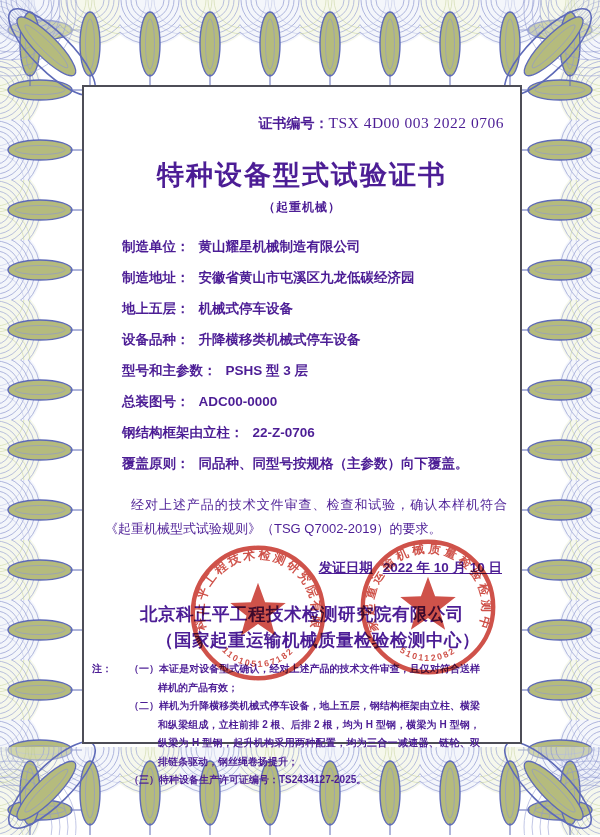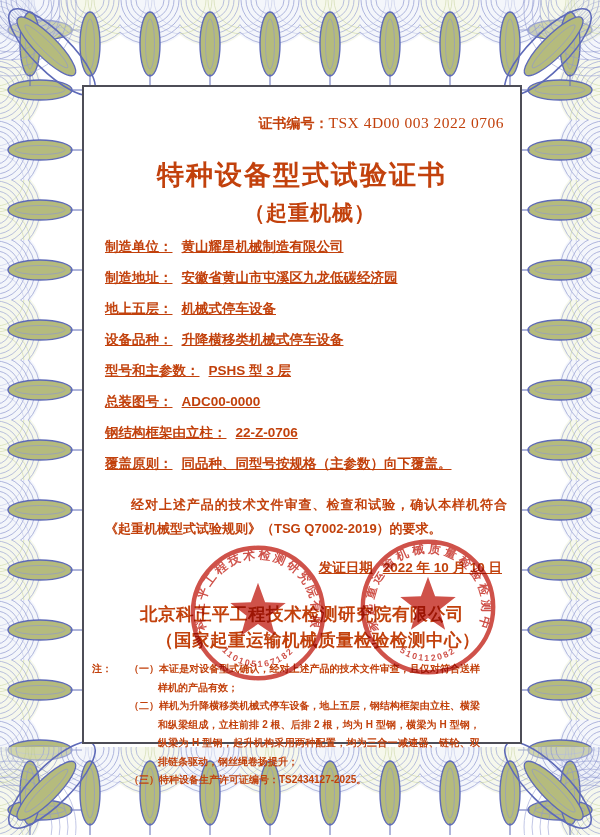--- a/index.html
+++ b/index.html
@@ -2,42 +2,42 @@
 <html><head>
 <meta charset="utf-8">
 <style>
   html,body{margin:0;padding:0;background:#ffffff;}
   .page{
     position:relative;
     width:600px;height:835px;
     background:#ffffff;
     overflow:hidden;
     font-family:"Liberation Sans","DejaVu Sans",sans-serif;
-    color:#c2410c;
+    color:#4c1d95;
   }
   .border-art{position:absolute;left:0;top:0;width:600px;height:837px;}
   .inner-box{
     position:absolute;left:82px;top:85px;width:440px;height:659px;
     background:#ffffff;
     border:2px solid #4d4d57;
     box-sizing:border-box;
   }
   .cert-no{position:absolute;top:27px;right:16px;font-size:14px;white-space:nowrap;}
   .cert-no .lbl{font-weight:bold;}
   .cert-no .val{font-family:"Liberation Serif","DejaVu Serif",serif;font-size:15.5px;letter-spacing:.5px;}
   .title{position:absolute;top:70px;left:0;width:100%;text-align:center;
          font-size:27px;font-weight:bold;letter-spacing:2px;}
-  .subtitle{position:absolute;top:112px;left:8px;width:100%;text-align:center;
-         font-size:21px;font-weight:bold;letter-spacing:1px;}
-  .fields{position:absolute;top:150px;left:21px;right:14px;text-decoration:underline;}
+  .subtitle{position:absolute;top:112px;left:0;width:100%;text-align:center;
+         font-size:12px;font-weight:bold;letter-spacing:1px;}
+  .fields{position:absolute;top:150px;left:38px;right:14px;}
   .frow{margin-bottom:11.5px;font-size:13.5px;line-height:19.5px;white-space:nowrap;}
   .frow .lbl{font-weight:bold;}
   .frow .val{font-weight:bold;margin-left:9px;}
   .statement{position:absolute;top:406px;left:21px;width:402px;
-         font-size:13px;font-weight:700;line-height:24px;text-indent:2em;text-align:justify;}
+         font-size:13px;font-weight:400;line-height:24px;text-indent:2em;text-align:justify;}
   .dateline{position:absolute;top:472px;right:18px;font-size:13.5px;font-weight:bold;white-space:nowrap;text-decoration:underline;}
   .dateline .dv{margin-left:10px;}
   .issuer1{position:absolute;top:515px;left:0;width:100%;text-align:center;
          font-size:17.5px;font-weight:bold;letter-spacing:.5px;}
   .issuer2{position:absolute;top:541px;left:16px;width:100%;text-align:center;
          font-size:17.5px;font-weight:bold;letter-spacing:.5px;}
   .notes{position:absolute;top:573px;left:8px;right:40px;display:flex;
          font-size:10px;font-weight:bold;line-height:18.5px;}
   .notes .nlabel{width:37px;flex:0 0 37px;}
   .notes .nitems{flex:1;}

